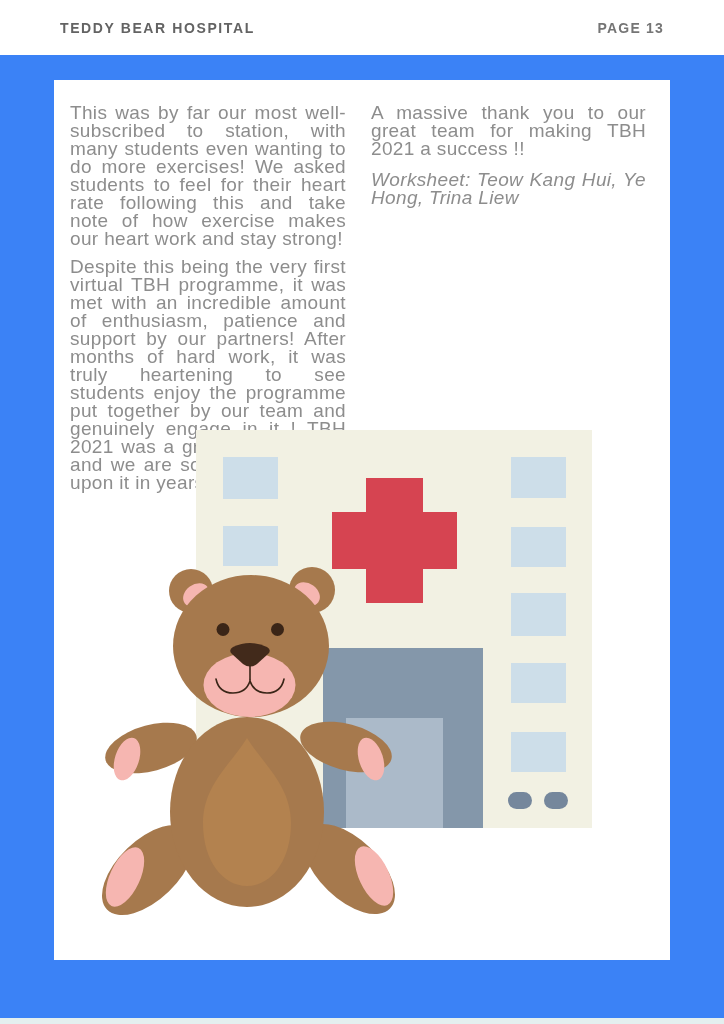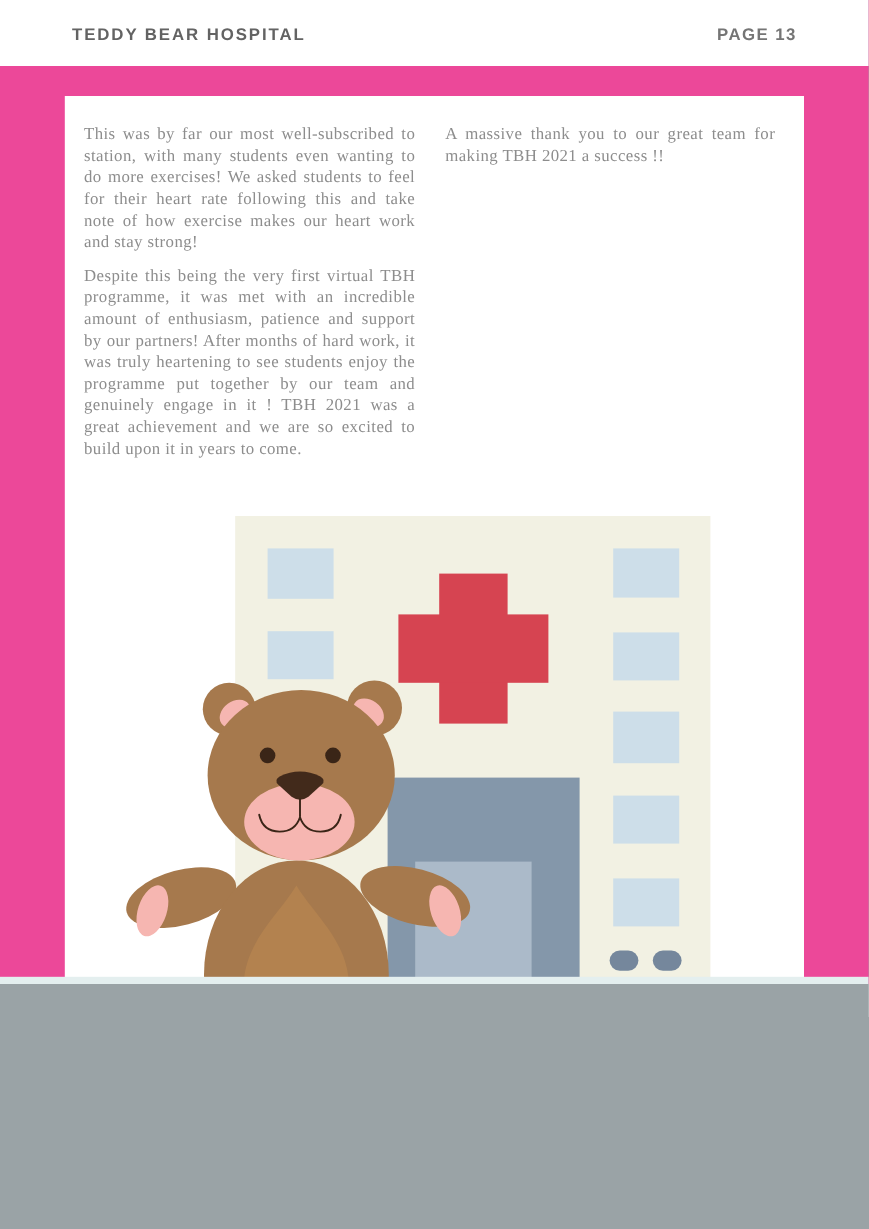--- a/index.html
+++ b/index.html
@@ -1,28 +1,28 @@
 <!DOCTYPE html>
 <html><head>
 <meta charset="utf-8">
 <style>
   html,body{margin:0;padding:0;background:#9aa3a6;}
-  .page{position:relative;width:724px;height:820px;background:#ec4899;overflow:hidden;
+  .page{position:relative;width:724px;height:1024px;background:#3b82f6;overflow:hidden;
         font-family:"Liberation Sans",sans-serif;}
   .topbar{position:absolute;left:0;top:0;width:724px;height:55px;background:#ffffff;
           display:flex;align-items:center;justify-content:space-between;
           padding:0 60px;box-sizing:border-box;}
   .doc-title{font-size:14px;font-weight:700;letter-spacing:1.6px;color:#636363;}
   .page-num{font-size:14px;font-weight:700;letter-spacing:1.2px;color:#757575;}
   .bottom-strip{position:absolute;left:0;bottom:0;width:724px;height:6px;background:#e4efef;}
   .card{position:absolute;left:54px;top:80px;width:616px;height:880px;background:#ffffff;}
   .columns{display:flex;gap:25px;padding:24px 24px 0 16px;box-sizing:border-box;}
   .col-left{width:276px;flex:0 0 276px;}
   .col-right{width:275px;flex:0 0 275px;}
-  .body-text{font-family:Liberation Serif, serif;font-size:14px;line-height:18px;
+  .body-text{font-family:Liberation Sans, sans-serif;font-size:19px;line-height:18px;
              color:#8d8d8d;text-align:justify;letter-spacing:0.35px;margin:0;}
   .col-left .body-text + .body-text{margin-top:10px;}
   .credits-heading{font-family:"Liberation Serif",serif;font-size:20px;font-weight:700;
                    color:#474747;letter-spacing:0.8px;margin:0 0 20px 0;line-height:24px;}
   .credit-entry{font-style:italic;margin-top:13px;}
   .credits-intro{margin:0;}
   .illustration{position:absolute;left:41px;top:340px;width:505px;height:510px;display:block;}
 </style>
 </head>
 <body>
@@ -35,20 +35,21 @@
   </header>
 
   <div class="card">
     <div class="columns">
       <div class="col-left">
         <p class="body-text">This was by far our most well-subscribed to station, with many students even wanting to do more exercises! We asked students to feel for their heart rate following this and take note of how exercise makes our heart work and stay strong!</p>
         <p class="body-text">Despite this being the very first virtual TBH programme, it was met with an incredible amount of enthusiasm, patience and support by our partners! After months of hard work, it was truly heartening to see students enjoy the programme put together by our team and genuinely engage in it ! TBH 2021 was a great achievement and we are so excited to build upon it in years to come.</p>
       </div>
       <div class="col-right">
         <p class="body-text credits-intro">A massive thank you to our great team for making TBH 2021 a success !!</p>
+        <p class="body-text credit-entry">Worksheet: Teow Kang Hui, Ye Hong, Trina Liew</p>
       </div>
     </div>
 
     <svg class="illustration" viewBox="95 420 505 510">
 
       <rect x="196" y="430" width="396" height="398" fill="#f2f1e3"></rect>
 
       <rect x="223" y="457" width="55" height="42" fill="#cddee9"></rect>
       <rect x="223" y="526" width="55" height="40" fill="#cddee9"></rect>
       <rect x="223" y="593" width="55" height="40" fill="#cddee9"></rect>

